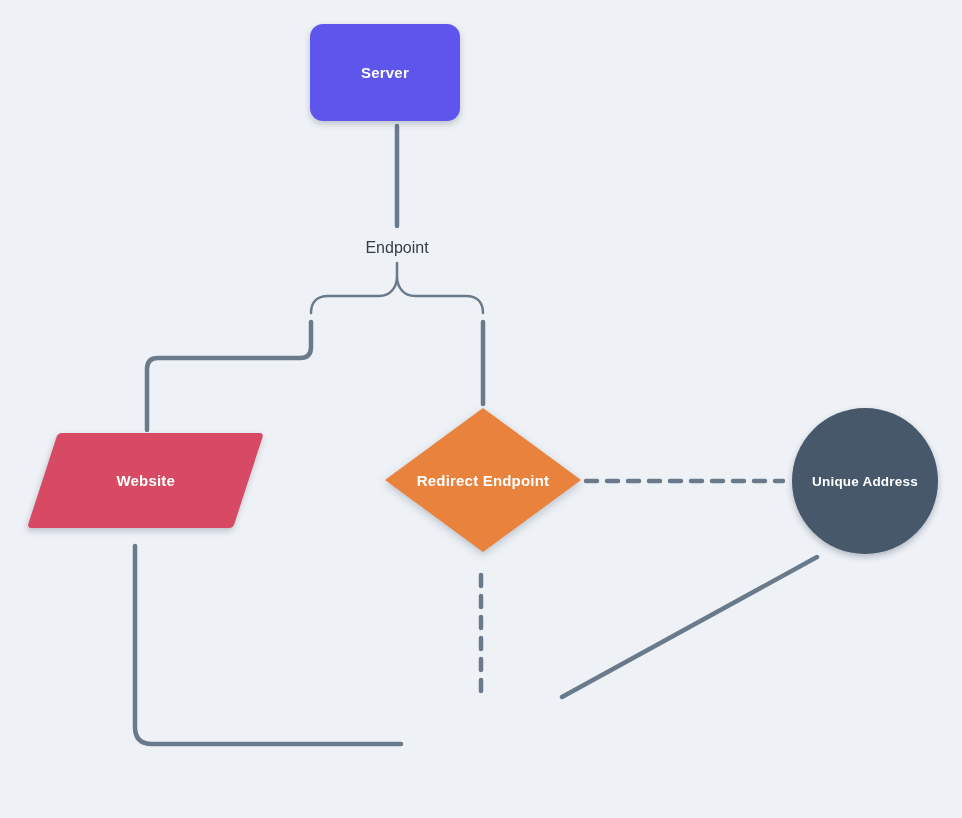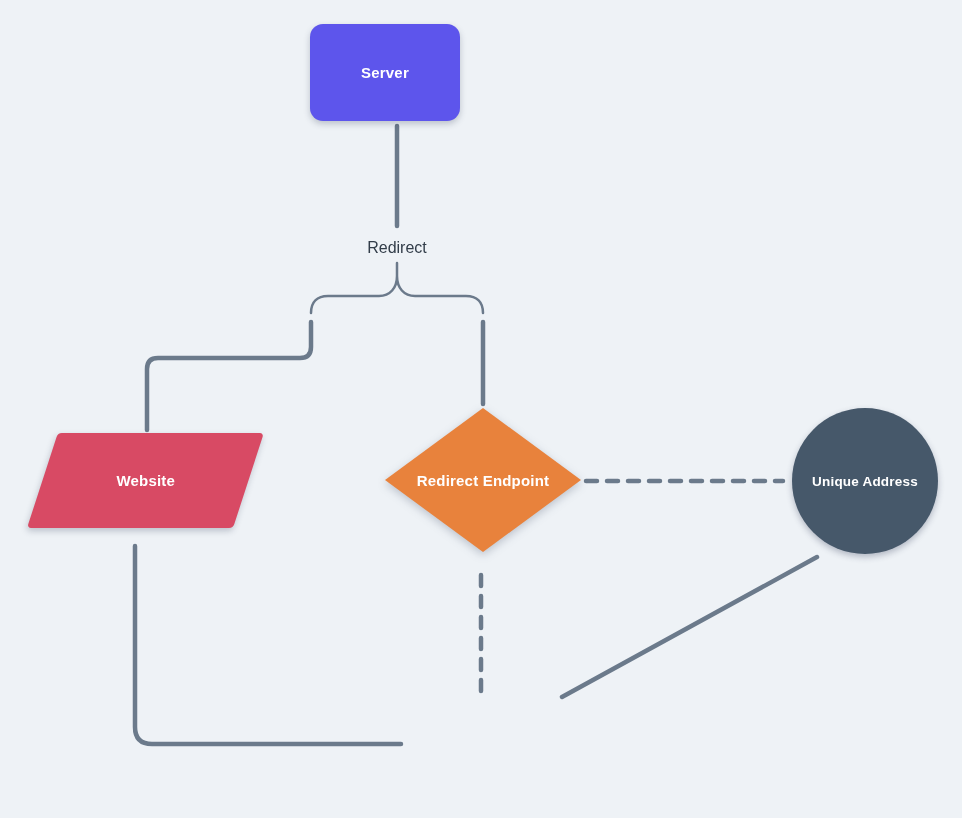--- a/index.html
+++ b/index.html
@@ -109,21 +109,21 @@
 
     <path class="edge-solid" d="M562,697 L817,557" marker-end="url(#arrowhead)"></path>
 
     <path class="edge-solid" d="M401,744 L152,744 Q135,744 135,727 L135,546" marker-end="url(#arrowhead)"></path>
   </svg>
 
   <div class="node node-rect node-server">
     <span class="node-label">Server</span>
   </div>
 
-  <div class="floating-label">Redirect</div>
+  <div class="floating-label">Endpoint</div>
 
   <div class="node node-website">
     <span class="unskew node-label">Website</span>
   </div>
 
   <div class="node node-diamond">
     <span class="diamond-shape"></span>
     <span class="node-label">Redirect Endpoint</span>
   </div>
 

